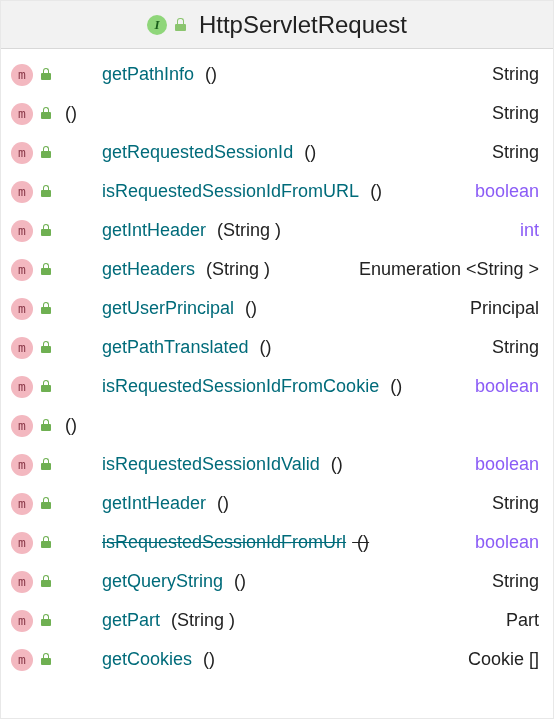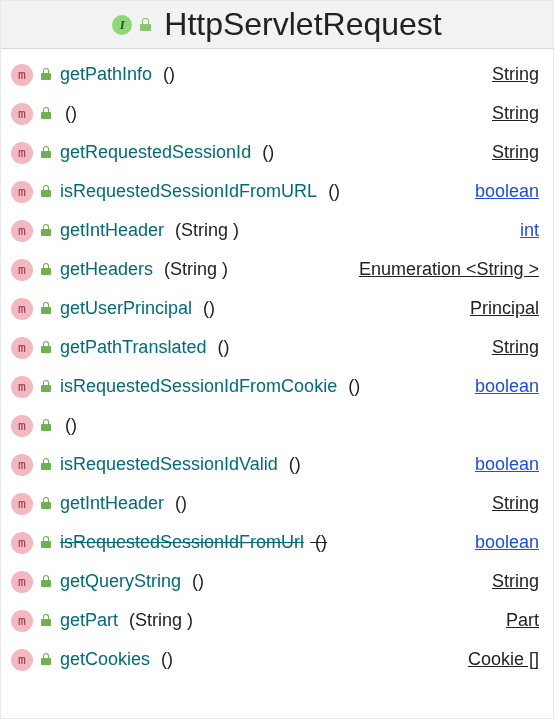--- a/index.html
+++ b/index.html
@@ -41,21 +41,21 @@
     border: 1.5px solid #8bc56f;
     border-bottom: none;
     border-radius: 3px 3px 0 0;
   }
   .lock-hdr::after {
     content: ""; position: absolute; left: 2px; top: 6px;
     width: 11px; height: 7px; background: #8bc56f;
     border-radius: 1px;
   }
   .title {
-    font-size: 32px;
+    font-size: 24px;
     color: #222;
     font-weight: 400;
   }
   .list { padding: 6px 0; }
   .row {
     display: flex;
     align-items: center;
     height: 39px;
     padding: 0 14px 0 10px;
     gap: 6px;
@@ -79,31 +79,31 @@
     border-radius: 3px 3px 0 0;
   }
   .lock-sm::after {
     content: ""; position: absolute; left: 1.5px; top: 5px;
     width: 10px; height: 7px; background: #6fb052;
     border-radius: 1px;
   }
   .method-name {
     color: #006b7a;
     white-space: pre;
+    margin-left: 42px;
   }
   .method-name.deprecated { text-decoration: line-through; }
   .params { color: #222; white-space: pre; }
   .spacer { flex: 1; }
   .return-type {
     color: #222;
     white-space: pre;
     text-align: center;
-    text-decoration: underline;
-  }
-  .return-type.keyword { color: #1d4ed8; }
+  }
+  .return-type.keyword { color: #8b5cf6; }
 </style>
 </head>
 <body>
 
 <div class="header">
   <span class="icon-i">I</span>
   <span class="lock-hdr"></span>
   <span class="title">HttpServletRequest</span>
 </div>
 

